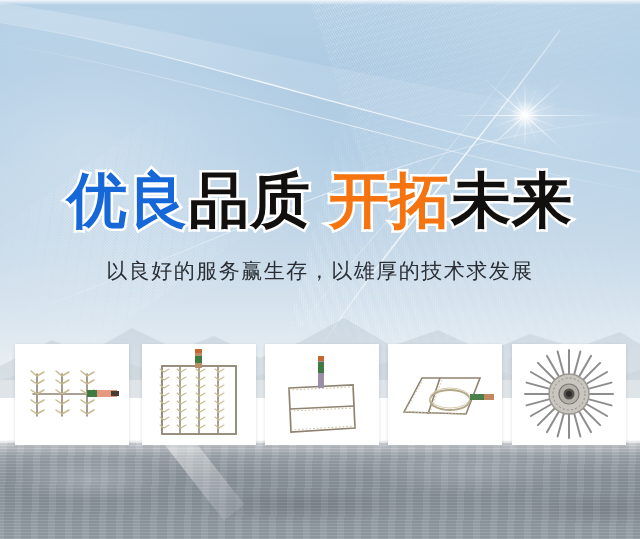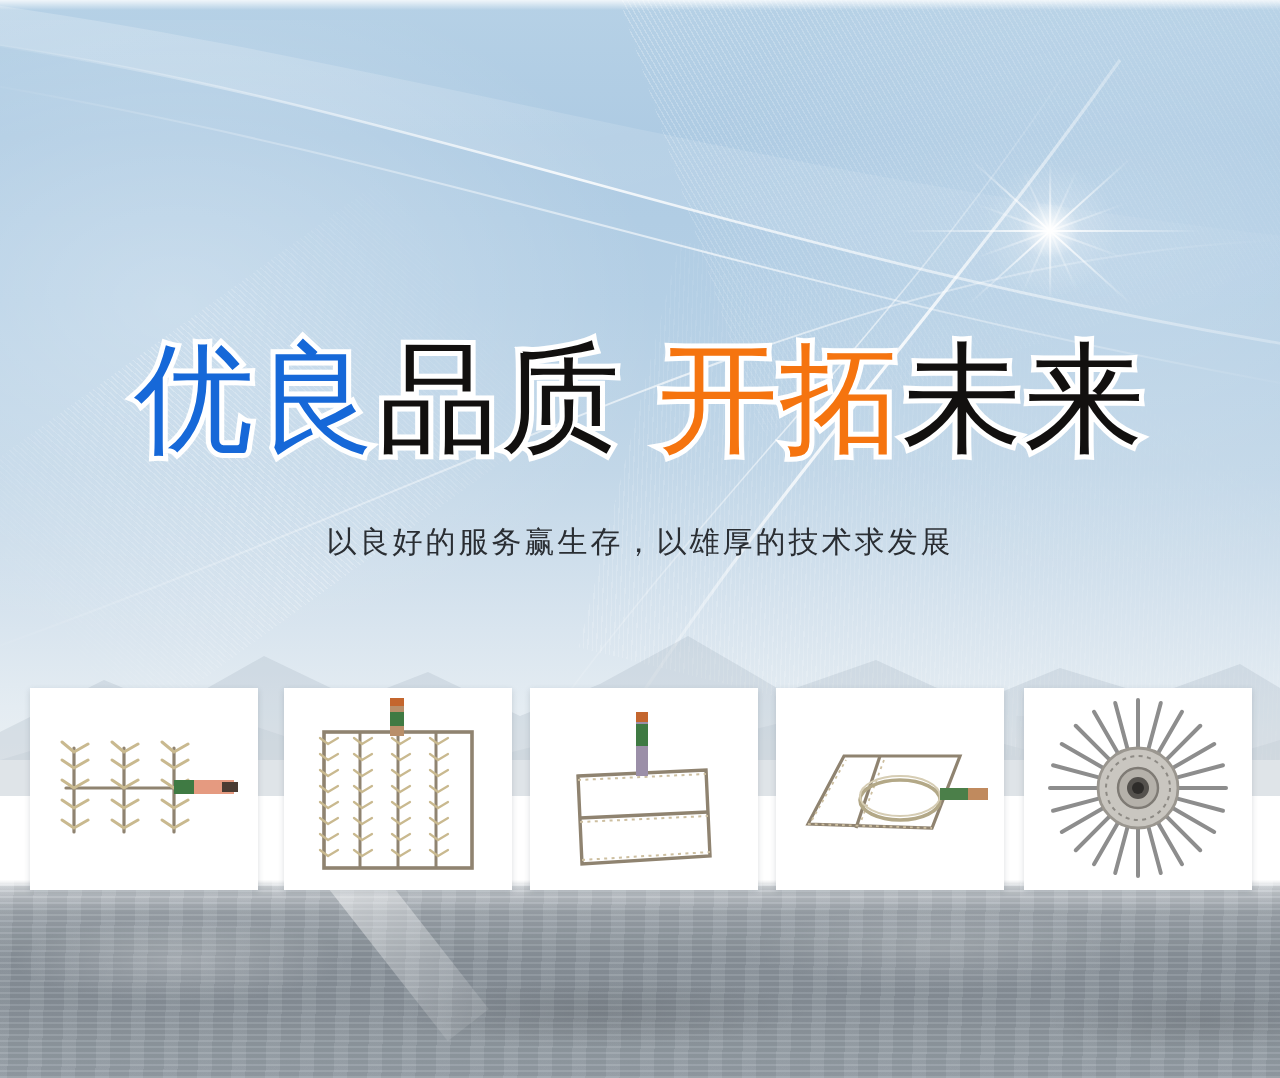--- a/index.html
+++ b/index.html
@@ -162,41 +162,41 @@
   }
 
   
   .headline {
     position: absolute;
     left: 0; top: 165px;
     width: 640px;
     text-align: center;
     font-size: 60px;
     line-height: 70px;
-    font-weight: normal;
+    font-weight: bold;
     letter-spacing: 1px;
     white-space: nowrap;
     font-family: "DejaVu Sans", "Liberation Sans", sans-serif;
   }
   .headline span {
     -webkit-text-stroke: 5px #ffffff;
     paint-order: stroke fill;
   }
   .hl-blue   { color: #1668d8; }
   .hl-black  { color: #12100f; }
   .hl-orange { color: #f5740f; }
   .hl-gap { display: inline-block; width: 18px; }
 
   
   .subtitle {
     position: absolute;
     left: 0; top: 256px;
     width: 640px;
     text-align: center;
-    font-size: 15px;
+    font-size: 21px;
     line-height: 30px;
     color: #2a2e33;
     letter-spacing: 1.5px;
     white-space: nowrap;
     font-family: "DejaVu Sans", "Liberation Sans", sans-serif;
   }
 
   
   .cards {
     position: absolute;

